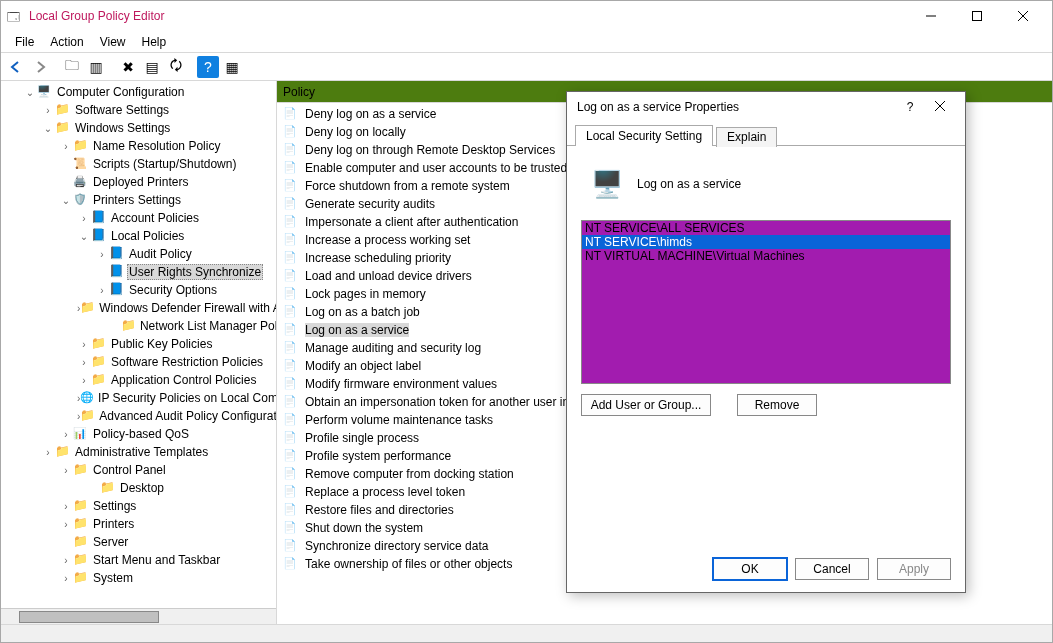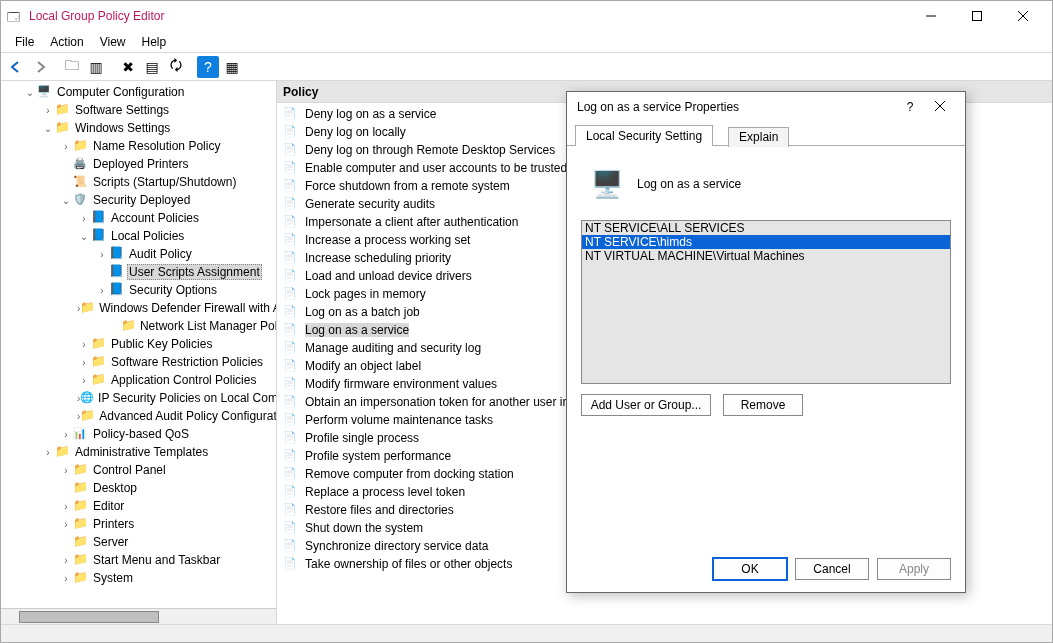--- a/index.html
+++ b/index.html
@@ -9,21 +9,21 @@
 .titlebar .title { flex:1; color:#be185d; }
 .winbtn { width:46px; height:30px; display:flex; justify-content:center; align-items:center; color:#000;}
 .menubar { height:22px; display:flex; align-items:center; gap:4px; padding:0 8px; border-bottom:1px solid #d8d8d8; }
 .menubar span { padding:2px 6px; }
 .toolbar { height:28px; display:flex; align-items:center; gap:2px; padding:0 4px; border-bottom:1px solid #d8d8d8; }
 .tb-btn { width:22px; height:22px; display:flex; align-items:center; justify-content:center; font-size:14px; color:#000; border:1px solid transparent;}
 .tb-sep { width:6px; }
 .content { display:flex; height:calc(100% - 30px - 22px - 28px - 18px); }
 .left-pane { width:276px; border-right:1px solid #d8d8d8; overflow:hidden; position:relative;}
 .right-pane { flex:1; overflow:hidden; position:relative;}
-.pane-header { height:22px; border-bottom:1px solid #d8d8d8; display:flex; align-items:center; padding-left:6px; background:#e5e5e5;font-weight:bold; }
+.pane-header { height:22px; border-bottom:1px solid #d8d8d8; display:flex; align-items:center; padding-left:6px; background:#4d7c0f; }
 .tree { padding:2px 0; overflow:auto; height:calc(100% - 22px);}
 .tree-row { display:flex; align-items:center; height:18px; white-space:nowrap; }
 .tw { display:inline-block; width:14px; text-align:center; color:#666; font-size:10px;}
 .ic { display:inline-block; width:16px; height:16px; margin-right:2px; }
 .folder-icon::before { content:"📁"; font-size:12px;}
 .book-icon::before { content:"📘"; font-size:12px;}
 .pc-icon::before { content:"🖥️"; font-size:11px;}
 .script-icon::before { content:"📜"; font-size:11px;}
 .printer-icon::before { content:"🖨️"; font-size:11px;}
 .shield-icon::before { content:"🛡️"; font-size:11px;}
@@ -39,30 +39,30 @@
 .hscroll { position:absolute; bottom:0; left:0; right:0; height:16px; background:#f0f0f0; border-top:1px solid #ccc; display:flex; align-items:center;}
 .hscroll .thumb { background:#c0c0c0; height:12px; border:1px solid #888; width:140px; margin-left:18px;}
 .statusbar { height:18px; border-top:1px solid #d8d8d8; background:#f0f0f0;}
 
 
 .dialog { position:absolute; top:90px; left:565px; width:400px; height:502px; background:#fff; border:1px solid #666; box-shadow:3px 3px 12px rgba(0,0,0,0.25);}
 .dlg-title { height:30px; display:flex; align-items:center; padding:0 10px; }
 .dlg-title .t { flex:1; }
 .dlg-title .q { width:30px; text-align:center;}
 .dlg-title .x { width:30px; text-align:center;}
-.tabs { display:flex; align-items:flex-end; height:24px; border-bottom:1px solid #aaa; padding-left:8px; gap:16px;}
+.tabs { display:flex; align-items:flex-end; height:24px; border-bottom:1px solid #aaa; padding-left:8px; gap:4px;}
 .tab { border:1px solid #aaa; border-bottom:none; padding:3px 10px; background:#fff; position:relative; top:1px; margin-right:-1px;}
 .tab.inactive { background:#f4f4f4; top:2px; padding-top:2px;}
 .dlg-body { padding:14px 14px 0 14px; }
 .dlg-policy-row { display:flex; align-items:center; gap:14px; margin:8px 0 20px 10px;}
 .policy-big-icon { width:32px; height:32px; font-size:26px; line-height:32px;}
-.listbox { border:1px solid #888; width:100%; height:164px; overflow:auto; background:#e5e5e5;}
+.listbox { border:1px solid #888; width:100%; height:164px; overflow:auto; background:#a21caf;}
 .listbox .row { padding:0 3px; height:14px; line-height:14px; white-space:nowrap;}
 .listbox .row.sel { background:#0a64d8; color:#fff;}
-.btn-row { display:flex; gap:12px; margin-top:10px;}
+.btn-row { display:flex; gap:26px; margin-top:10px;}
 .btn { border:1px solid #888; background:#fdfdfd; padding:3px 0; min-width:100px; text-align:center;}
 .dlg-footer { position:absolute; bottom:12px; right:14px; display:flex; gap:8px;}
 .dlg-footer .btn { min-width:74px;}
 .btn.default { border:1px solid #0a64d8; outline:1px solid #0a64d8;}
 .btn.disabled { color:#888;}
 svg.arrow { width:14px; height:14px;}
 </style>
 </head>
 <body>
 
@@ -134,52 +134,52 @@
           <span class="ic folder-icon"></span>
           <span class="tree-label">Windows Settings</span>
         </div>
         <div class="tree-row" style="padding-left: 58px;">
           <span class="tw">›</span>
           <span class="ic folder-icon"></span>
           <span class="tree-label">Name Resolution Policy</span>
         </div>
         <div class="tree-row" style="padding-left: 58px;">
           <span class="tw"></span>
+          <span class="ic script-icon"></span>
+          <span class="tree-label">Scripts (Startup/Shutdown)</span>
+        </div>
+        <div class="tree-row" style="padding-left: 58px;">
+          <span class="tw"></span>
           <span class="ic printer-icon"></span>
           <span class="tree-label">Deployed Printers</span>
         </div>
         <div class="tree-row" style="padding-left: 58px;">
-          <span class="tw"></span>
-          <span class="ic script-icon"></span>
-          <span class="tree-label">Scripts (Startup/Shutdown)</span>
-        </div>
-        <div class="tree-row" style="padding-left: 58px;">
           <span class="tw">⌄</span>
           <span class="ic shield-icon"></span>
-          <span class="tree-label">Security Deployed</span>
+          <span class="tree-label">Printers Settings</span>
         </div>
         <div class="tree-row" style="padding-left: 76px;">
           <span class="tw">›</span>
           <span class="ic book-icon"></span>
           <span class="tree-label">Account Policies</span>
         </div>
         <div class="tree-row" style="padding-left: 76px;">
           <span class="tw">⌄</span>
           <span class="ic book-icon"></span>
           <span class="tree-label">Local Policies</span>
         </div>
         <div class="tree-row" style="padding-left: 94px;">
           <span class="tw">›</span>
           <span class="ic book-icon"></span>
           <span class="tree-label">Audit Policy</span>
         </div>
         <div class="tree-row" style="padding-left: 94px;">
           <span class="tw"></span>
           <span class="ic book-icon"></span>
-          <span class="tree-label selected">User Scripts Assignment</span>
+          <span class="tree-label selected">User Rights Synchronize</span>
         </div>
         <div class="tree-row" style="padding-left: 94px;">
           <span class="tw">›</span>
           <span class="ic book-icon"></span>
           <span class="tree-label">Security Options</span>
         </div>
         <div class="tree-row" style="padding-left: 76px;">
           <span class="tw">›</span>
           <span class="ic folder-icon"></span>
           <span class="tree-label">Windows Defender Firewall with Advanced Security</span>
@@ -222,29 +222,29 @@
         <div class="tree-row" style="padding-left: 40px;">
           <span class="tw">›</span>
           <span class="ic folder-icon"></span>
           <span class="tree-label">Administrative Templates</span>
         </div>
         <div class="tree-row" style="padding-left: 58px;">
           <span class="tw">›</span>
           <span class="ic folder-icon"></span>
           <span class="tree-label">Control Panel</span>
         </div>
-        <div class="tree-row" style="padding-left: 58px;">
+        <div class="tree-row" style="padding-left: 58px; margin-left: 27px;">
           <span class="tw"></span>
           <span class="ic folder-icon"></span>
           <span class="tree-label">Desktop</span>
         </div>
         <div class="tree-row" style="padding-left: 58px;">
           <span class="tw">›</span>
           <span class="ic folder-icon"></span>
-          <span class="tree-label">Editor</span>
+          <span class="tree-label">Settings</span>
         </div>
         <div class="tree-row" style="padding-left: 58px;">
           <span class="tw">›</span>
           <span class="ic folder-icon"></span>
           <span class="tree-label">Printers</span>
         </div>
         <div class="tree-row" style="padding-left: 58px;">
           <span class="tw"></span>
           <span class="ic folder-icon"></span>
           <span class="tree-label">Server</span>

